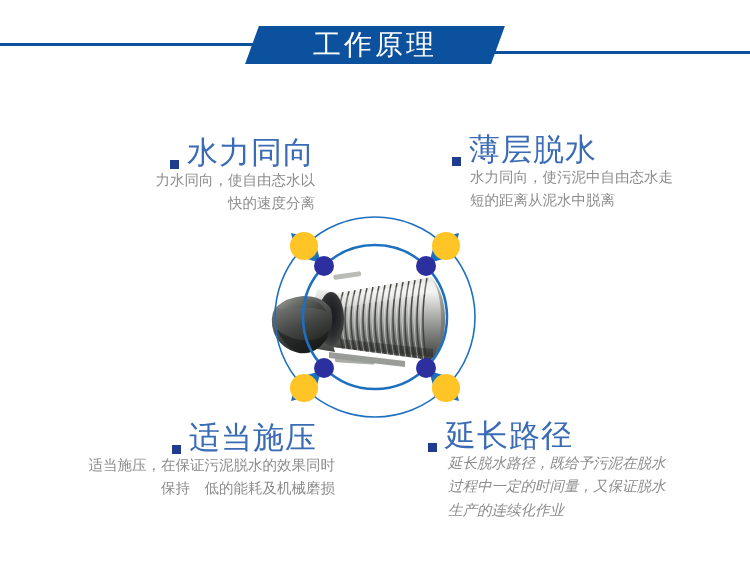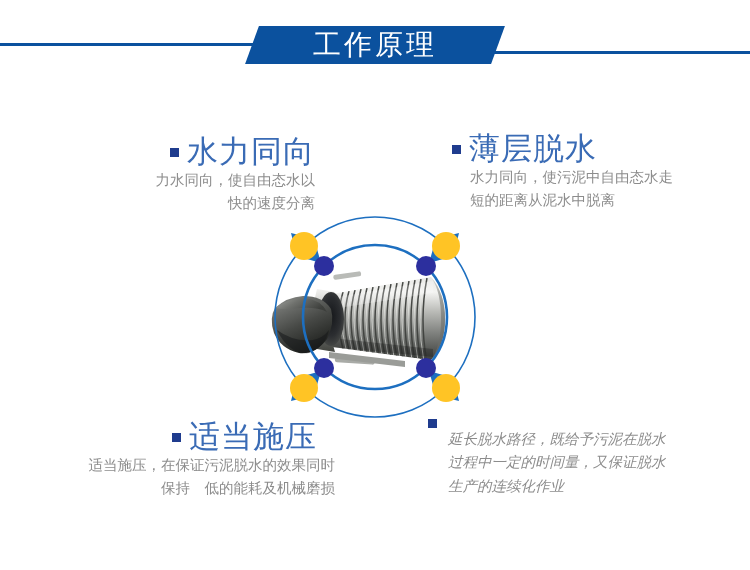--- a/index.html
+++ b/index.html
@@ -69,22 +69,21 @@
 
   
   .block { position: absolute; }
   .block-title {
     color: #3a6bb5;
     font-size: 31px;
     line-height: 1.05;
     letter-spacing: 1px;
     white-space: nowrap;
     display: flex;
-    align-items: center;
-    font-family: Liberation Serif, serif;
+    align-items: flex-end;
   }
   .bullet {
     display: inline-block;
     width: 9px;
     height: 9px;
     background: #1f3c8e;
     margin-right: 8px;
     flex: 0 0 auto;
   }
   .block-body {
@@ -150,20 +149,21 @@
       <span class="bullet"></span>
       <span>适当施压</span>
     </div>
     <div class="block-body">适当施压，在保证污泥脱水的效果同时
 保持　低的能耗及机械磨损</div>
   </div>
 
   <div class="block" id="block-br">
     <div class="block-title">
       <span class="bullet"></span>
+      <span>延长路径</span>
     </div>
     <div class="block-body">延长脱水路径，既给予污泥在脱水
 过程中一定的时间量，又保证脱水
 生产的连续化作业</div>
   </div>
 
   <div class="diagram">
     <svg width="240" height="240" viewBox="0 0 240 240">
       <defs>
 

